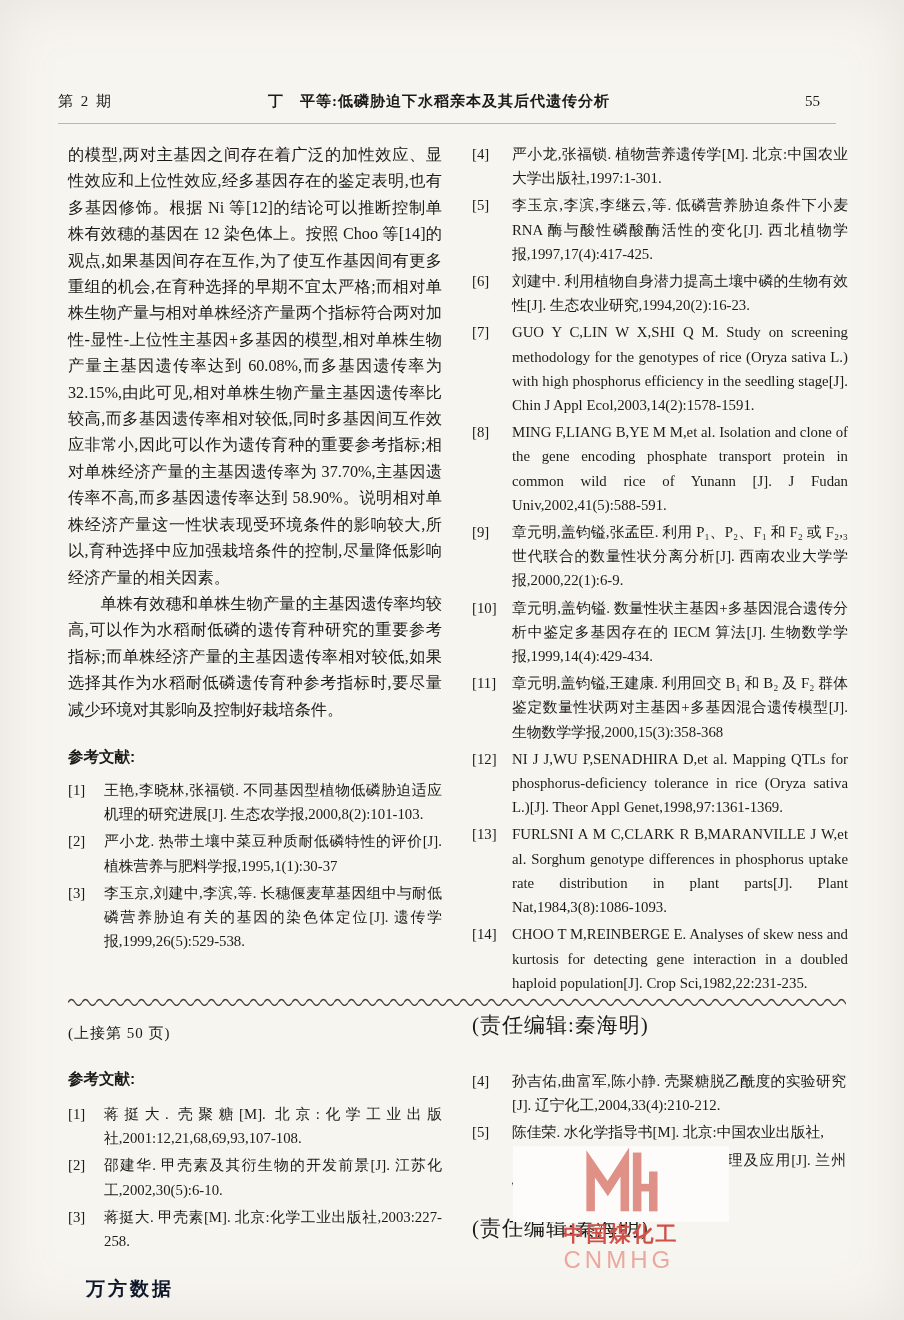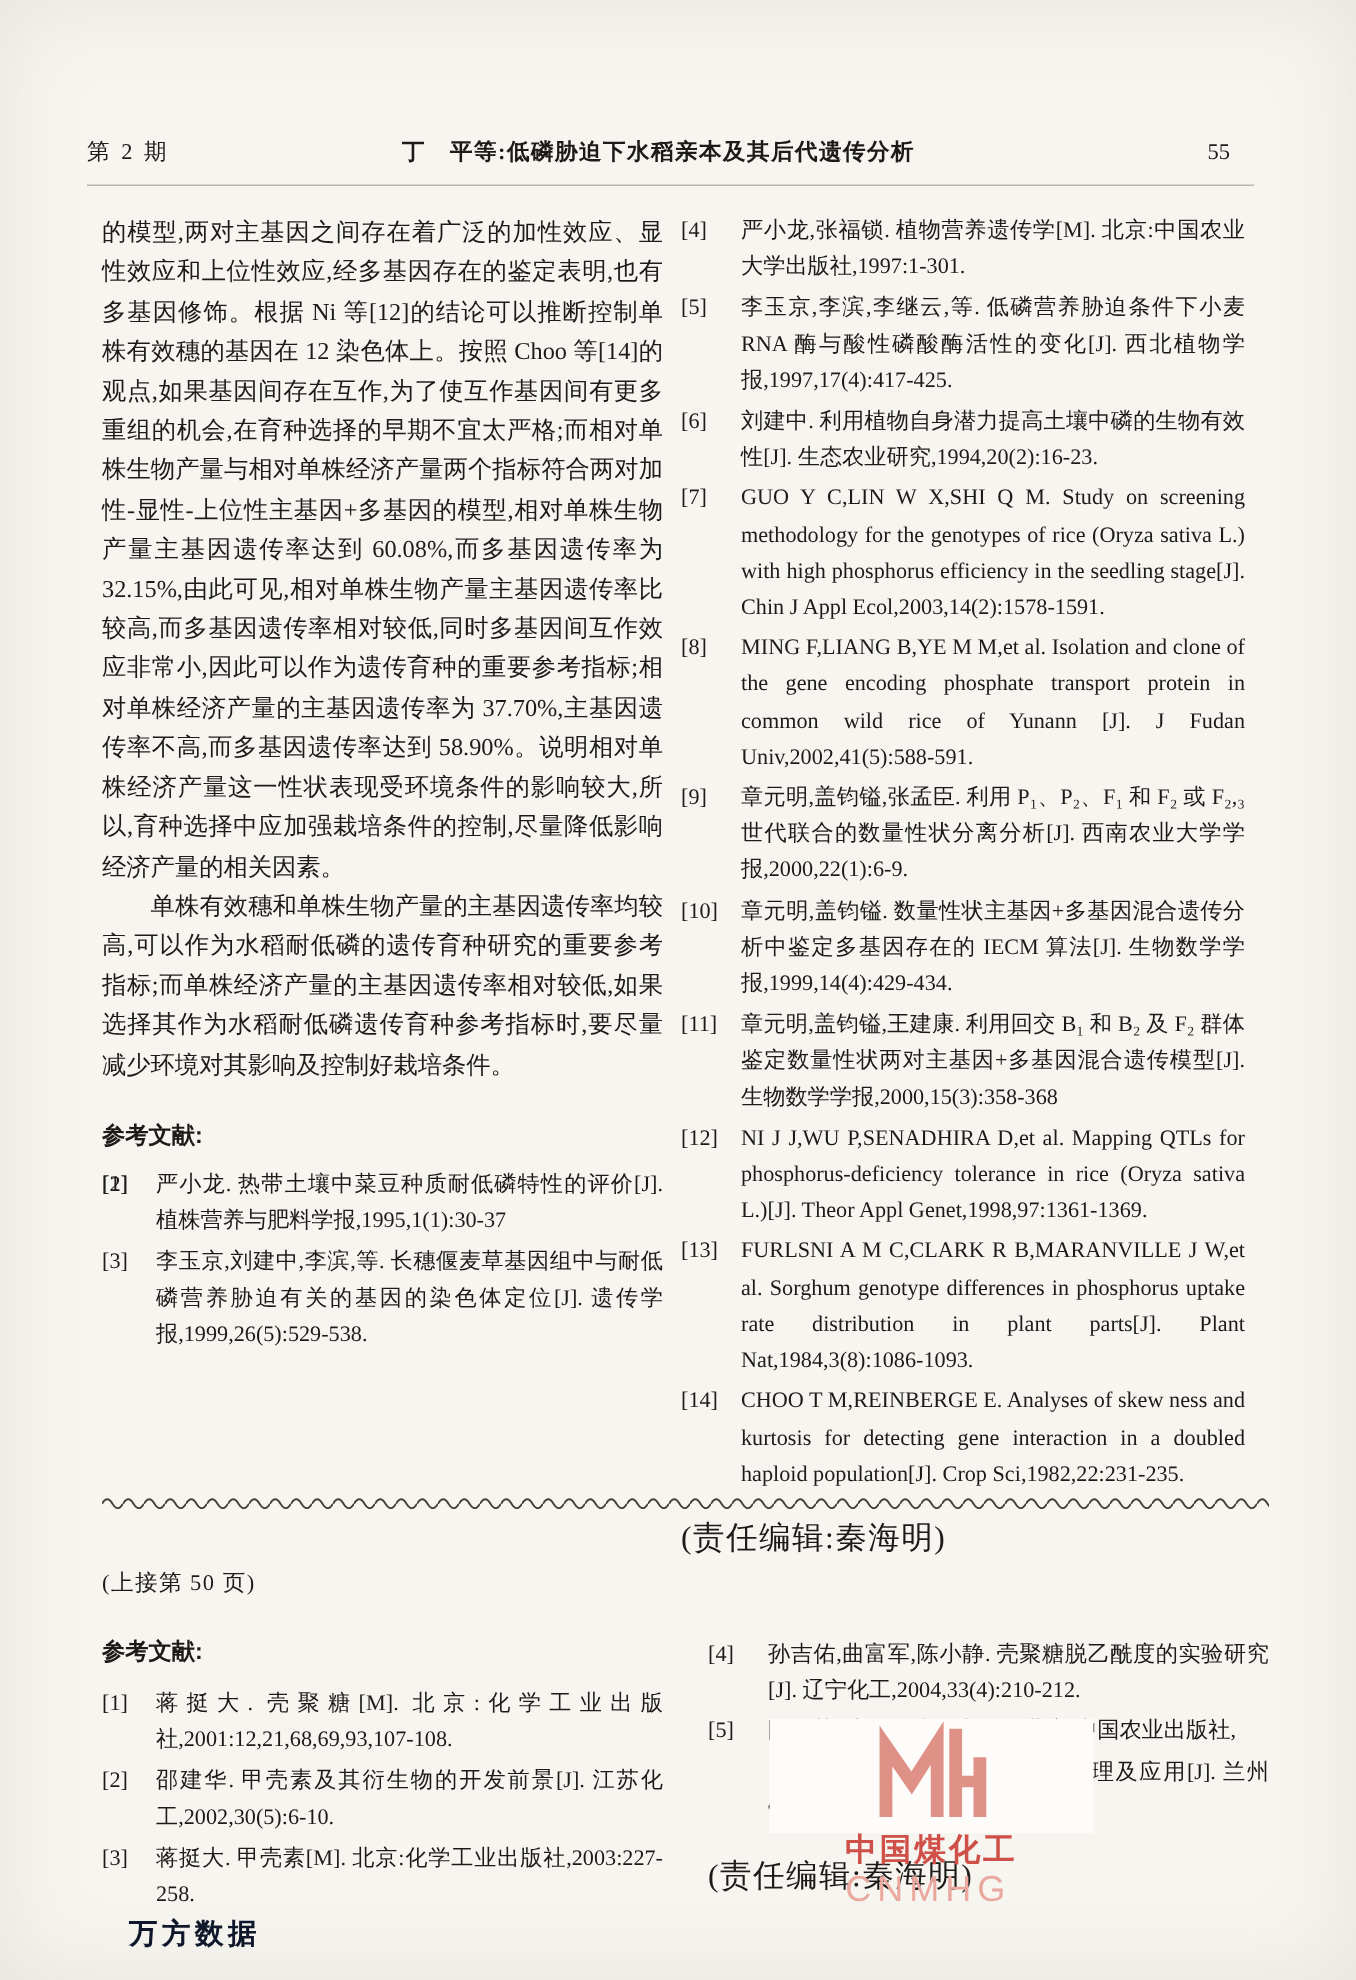--- a/index.html
+++ b/index.html
@@ -13,42 +13,42 @@
   .header{
     position:absolute;top:92px;left:58px;width:778px;
     display:flex;align-items:baseline;font-size:15px;
     border-bottom:1px solid rgba(70,62,55,.35);padding-bottom:12px;
   }
   .header .issue{width:130px;letter-spacing:2px;}
   .header .title{flex:1;text-align:center;letter-spacing:1px;font-weight:bold;}
   .header .pagenum{width:130px;text-align:right;padding-right:16px;}
 
   
-  .columns{position:absolute;top:142px;left:68px;display:flex;gap:12px;}
+  .columns{position:absolute;top:142px;left:68px;display:flex;gap:30px;}
   .col-left{width:374px;}
   .col-right{width:376px;}
   .body-text{margin:0;font-size:16.2px;line-height:26.4px;text-align:justify;}
   .indent{text-indent:2em;}
   .ref-heading{
     font-family:"Liberation Sans","DejaVu Sans",sans-serif;
     font-weight:bold;font-size:15.5px;margin:24px 0 10px;
   }
   .ref{
     position:relative;padding-left:36px;font-size:14.8px;line-height:24.2px;
     text-align:justify;margin-bottom:3px;
   }
   .col-right .ref{padding-left:40px;}
   .ref .ref-num{position:absolute;left:0;top:0;}
   .ref.obscured{text-indent:200px;}
   .editor-note{text-align:left;margin-top:16px;padding-right:12px;font-size:21px;letter-spacing:1px;}
 
   
   .bottom{position:absolute;top:996px;left:68px;width:778px;}
   .wavy{display:block;}
-  .continued{margin-top:40px;font-size:15px;letter-spacing:1px;}
+  .continued{margin-top:18px;font-size:15px;letter-spacing:1px;}
   .bottom-cols{display:flex;gap:30px;margin-top:26px;}
   .bottom .col-left{width:374px;}
   .bottom .col-right{width:374px;}
   .bottom .ref-heading{margin:0 0 12px;}
   .bottom .editor-note{margin-top:18px;}
 
   
   .watermark{
     position:absolute;left:513px;top:1146px;width:216px;height:76px;
     background:#fdfcfa;display:flex;align-items:center;gap:7px;padding:2px 4px;
@@ -86,20 +86,21 @@
   <div class="columns">
 
     <div class="col-left">
       <p class="body-text">的模型,两对主基因之间存在着广泛的加性效应、显性效应和上位性效应,经多基因存在的鉴定表明,也有多基因修饰。根据 Ni 等[12]的结论可以推断控制单株有效穗的基因在 12 染色体上。按照 Choo 等[14]的观点,如果基因间存在互作,为了使互作基因间有更多重组的机会,在育种选择的早期不宜太严格;而相对单株生物产量与相对单株经济产量两个指标符合两对加性-显性-上位性主基因+多基因的模型,相对单株生物产量主基因遗传率达到 60.08%,而多基因遗传率为 32.15%,由此可见,相对单株生物产量主基因遗传率比较高,而多基因遗传率相对较低,同时多基因间互作效应非常小,因此可以作为遗传育种的重要参考指标;相对单株经济产量的主基因遗传率为 37.70%,主基因遗传率不高,而多基因遗传率达到 58.90%。说明相对单株经济产量这一性状表现受环境条件的影响较大,所以,育种选择中应加强栽培条件的控制,尽量降低影响经济产量的相关因素。</p>
       <p class="body-text indent">单株有效穗和单株生物产量的主基因遗传率均较高,可以作为水稻耐低磷的遗传育种研究的重要参考指标;而单株经济产量的主基因遗传率相对较低,如果选择其作为水稻耐低磷遗传育种参考指标时,要尽量减少环境对其影响及控制好栽培条件。</p>
 
       <div class="ref-heading">参考文献:</div>
 
       <div class="ref">
         <span class="ref-num">[1]</span>
+        <span class="ref-text">王艳,李晓林,张福锁. 不同基因型植物低磷胁迫适应机理的研究进展[J]. 生态农学报,2000,8(2):101-103.</span>
       </div>
       <div class="ref">
         <span class="ref-num">[2]</span>
         <span class="ref-text">严小龙. 热带土壤中菜豆种质耐低磷特性的评价[J]. 植株营养与肥料学报,1995,1(1):30-37</span>
       </div>
       <div class="ref">
         <span class="ref-num">[3]</span>
         <span class="ref-text">李玉京,刘建中,李滨,等. 长穗偃麦草基因组中与耐低磷营养胁迫有关的基因的染色体定位[J]. 遗传学报,1999,26(5):529-538.</span>
       </div>
     </div>

